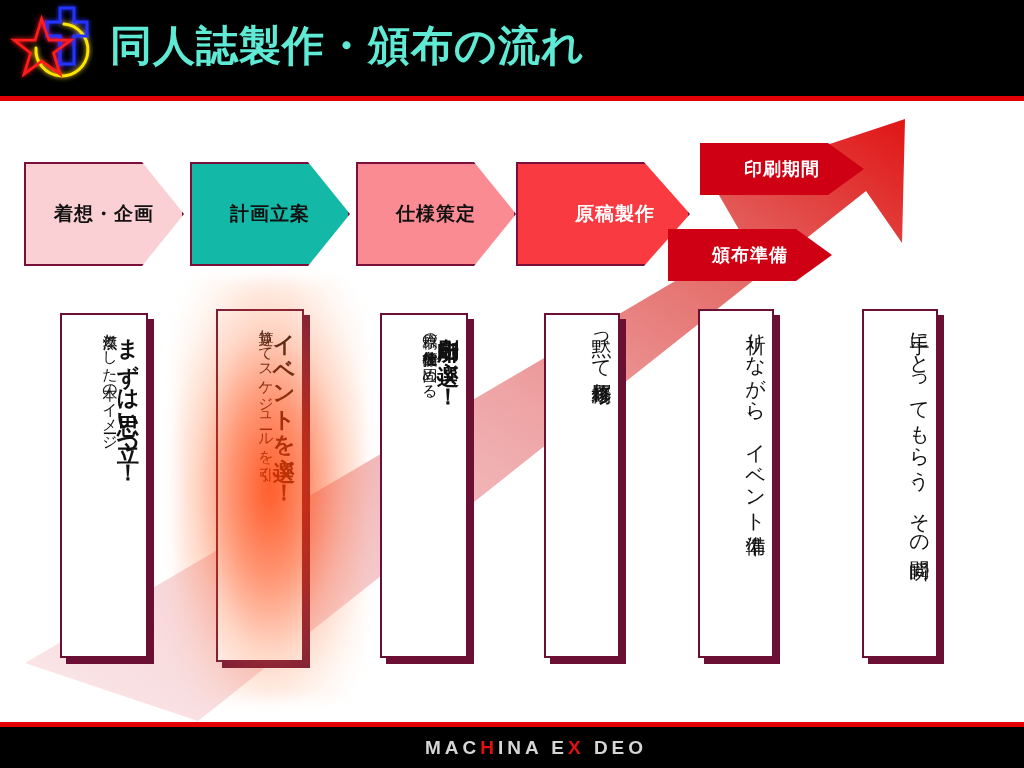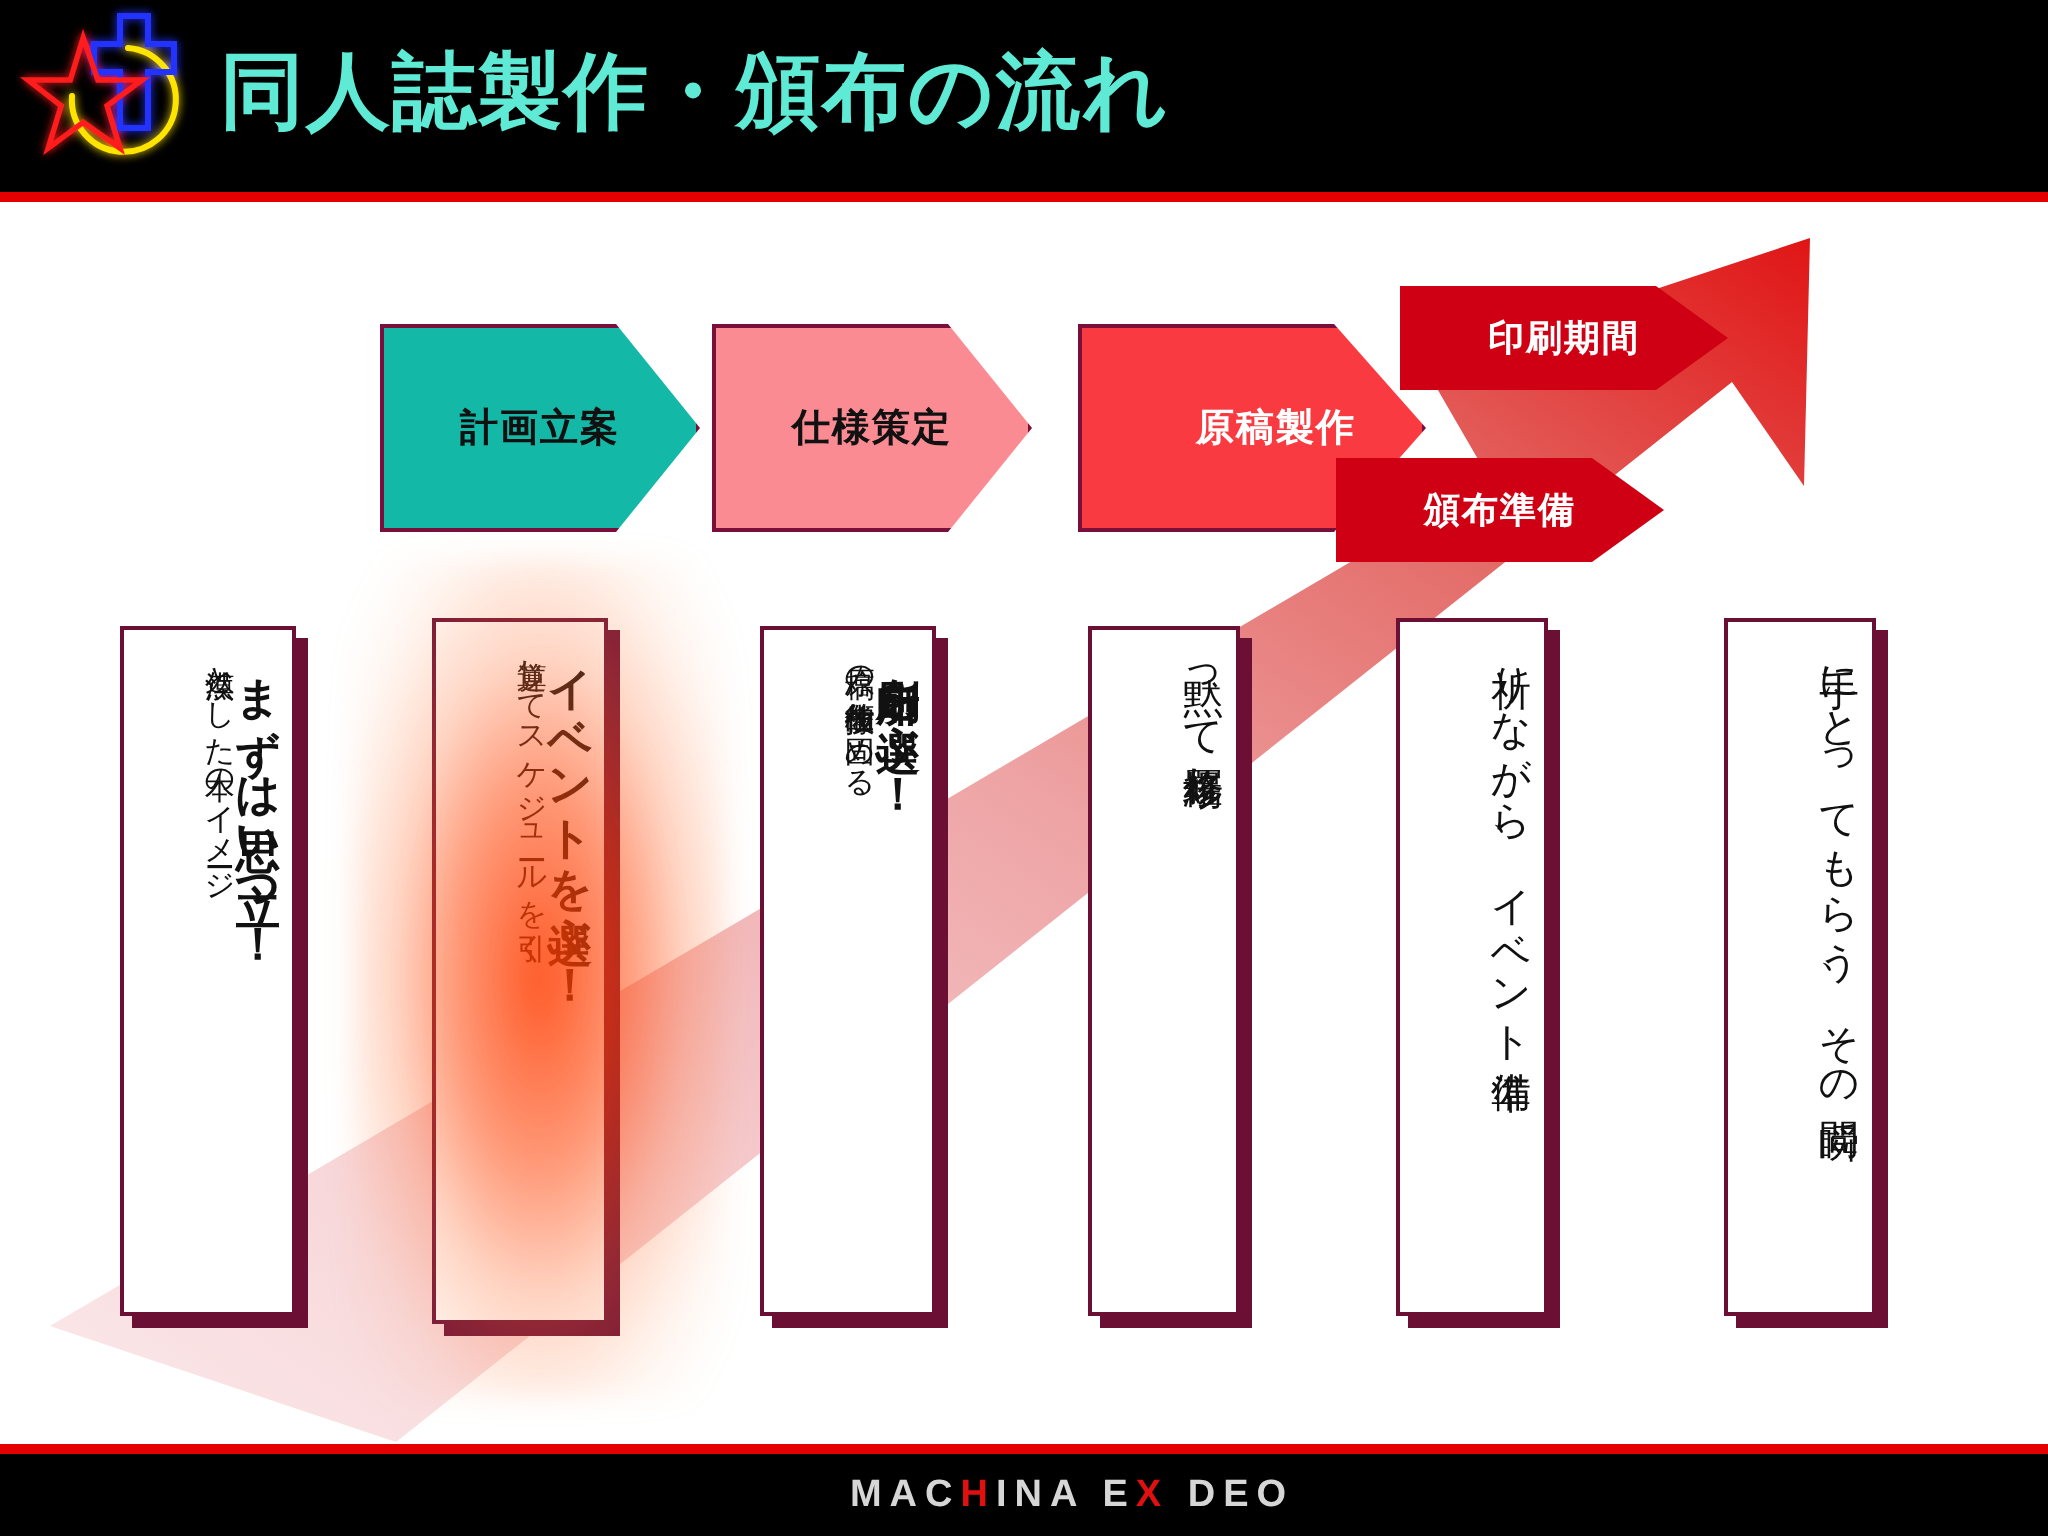--- a/index.html
+++ b/index.html
@@ -128,34 +128,39 @@
           <stop offset="0%" stop-color="#fbe9ea"></stop>
           <stop offset="28%" stop-color="#f6cfd2"></stop>
           <stop offset="55%" stop-color="#eea3a4"></stop>
           <stop offset="78%" stop-color="#e36a66"></stop>
           <stop offset="100%" stop-color="#e01515"></stop>
         </linearGradient>
       </defs>
       <path fill="url(#arrowgrad)" d="M25,600 L745,177 L712,120 L905,56 L902,180 L866,128 L198,658 Z" transform="translate(0,-38)"></path>
     </svg>
 
+    <div class="chev light" style="left:24px;top:61px;width:160px;height:104px;
+                clip-path:polygon(0 0,118px 0,160px 52px,118px 104px,0 104px);
+                background:#fbd0d4;border:2px solid #7a0f3c;">
+      <span>着想・企画</span>
+    </div>
 
     <div class="chev light" style="left:190px;top:61px;width:160px;height:104px;
                 clip-path:polygon(0 0,118px 0,160px 52px,118px 104px,0 104px);
                 background:#14b8a6;border:2px solid #7a0f3c;">
       <span>計画立案</span>
     </div>
 
     <div class="chev light" style="left:356px;top:61px;width:160px;height:104px;
                 clip-path:polygon(0 0,118px 0,160px 52px,118px 104px,0 104px);
                 background:#fb8b93;border:2px solid #7a0f3c;">
       <span>仕様策定</span>
     </div>
 
-    <div class="chev white" style="left:539px;top:61px;width:174px;height:104px;
+    <div class="chev white" style="left:516px;top:61px;width:174px;height:104px;
                 clip-path:polygon(0 0,128px 0,174px 52px,128px 104px,0 104px);
                 background:#f93a41;border:2px solid #7a0f3c;padding-left:24px;">
       <span>原稿製作</span>
     </div>
 
     <div class="chev white" style="left:668px;top:42px;width:164px;height:52px;font-size:18px;
                 clip-path:polygon(0 0,128px 0,164px 26px,128px 52px,0 52px);
                 background:#cf0013;margin-left:32px;">
       <span>印刷期間</span>
     </div>

